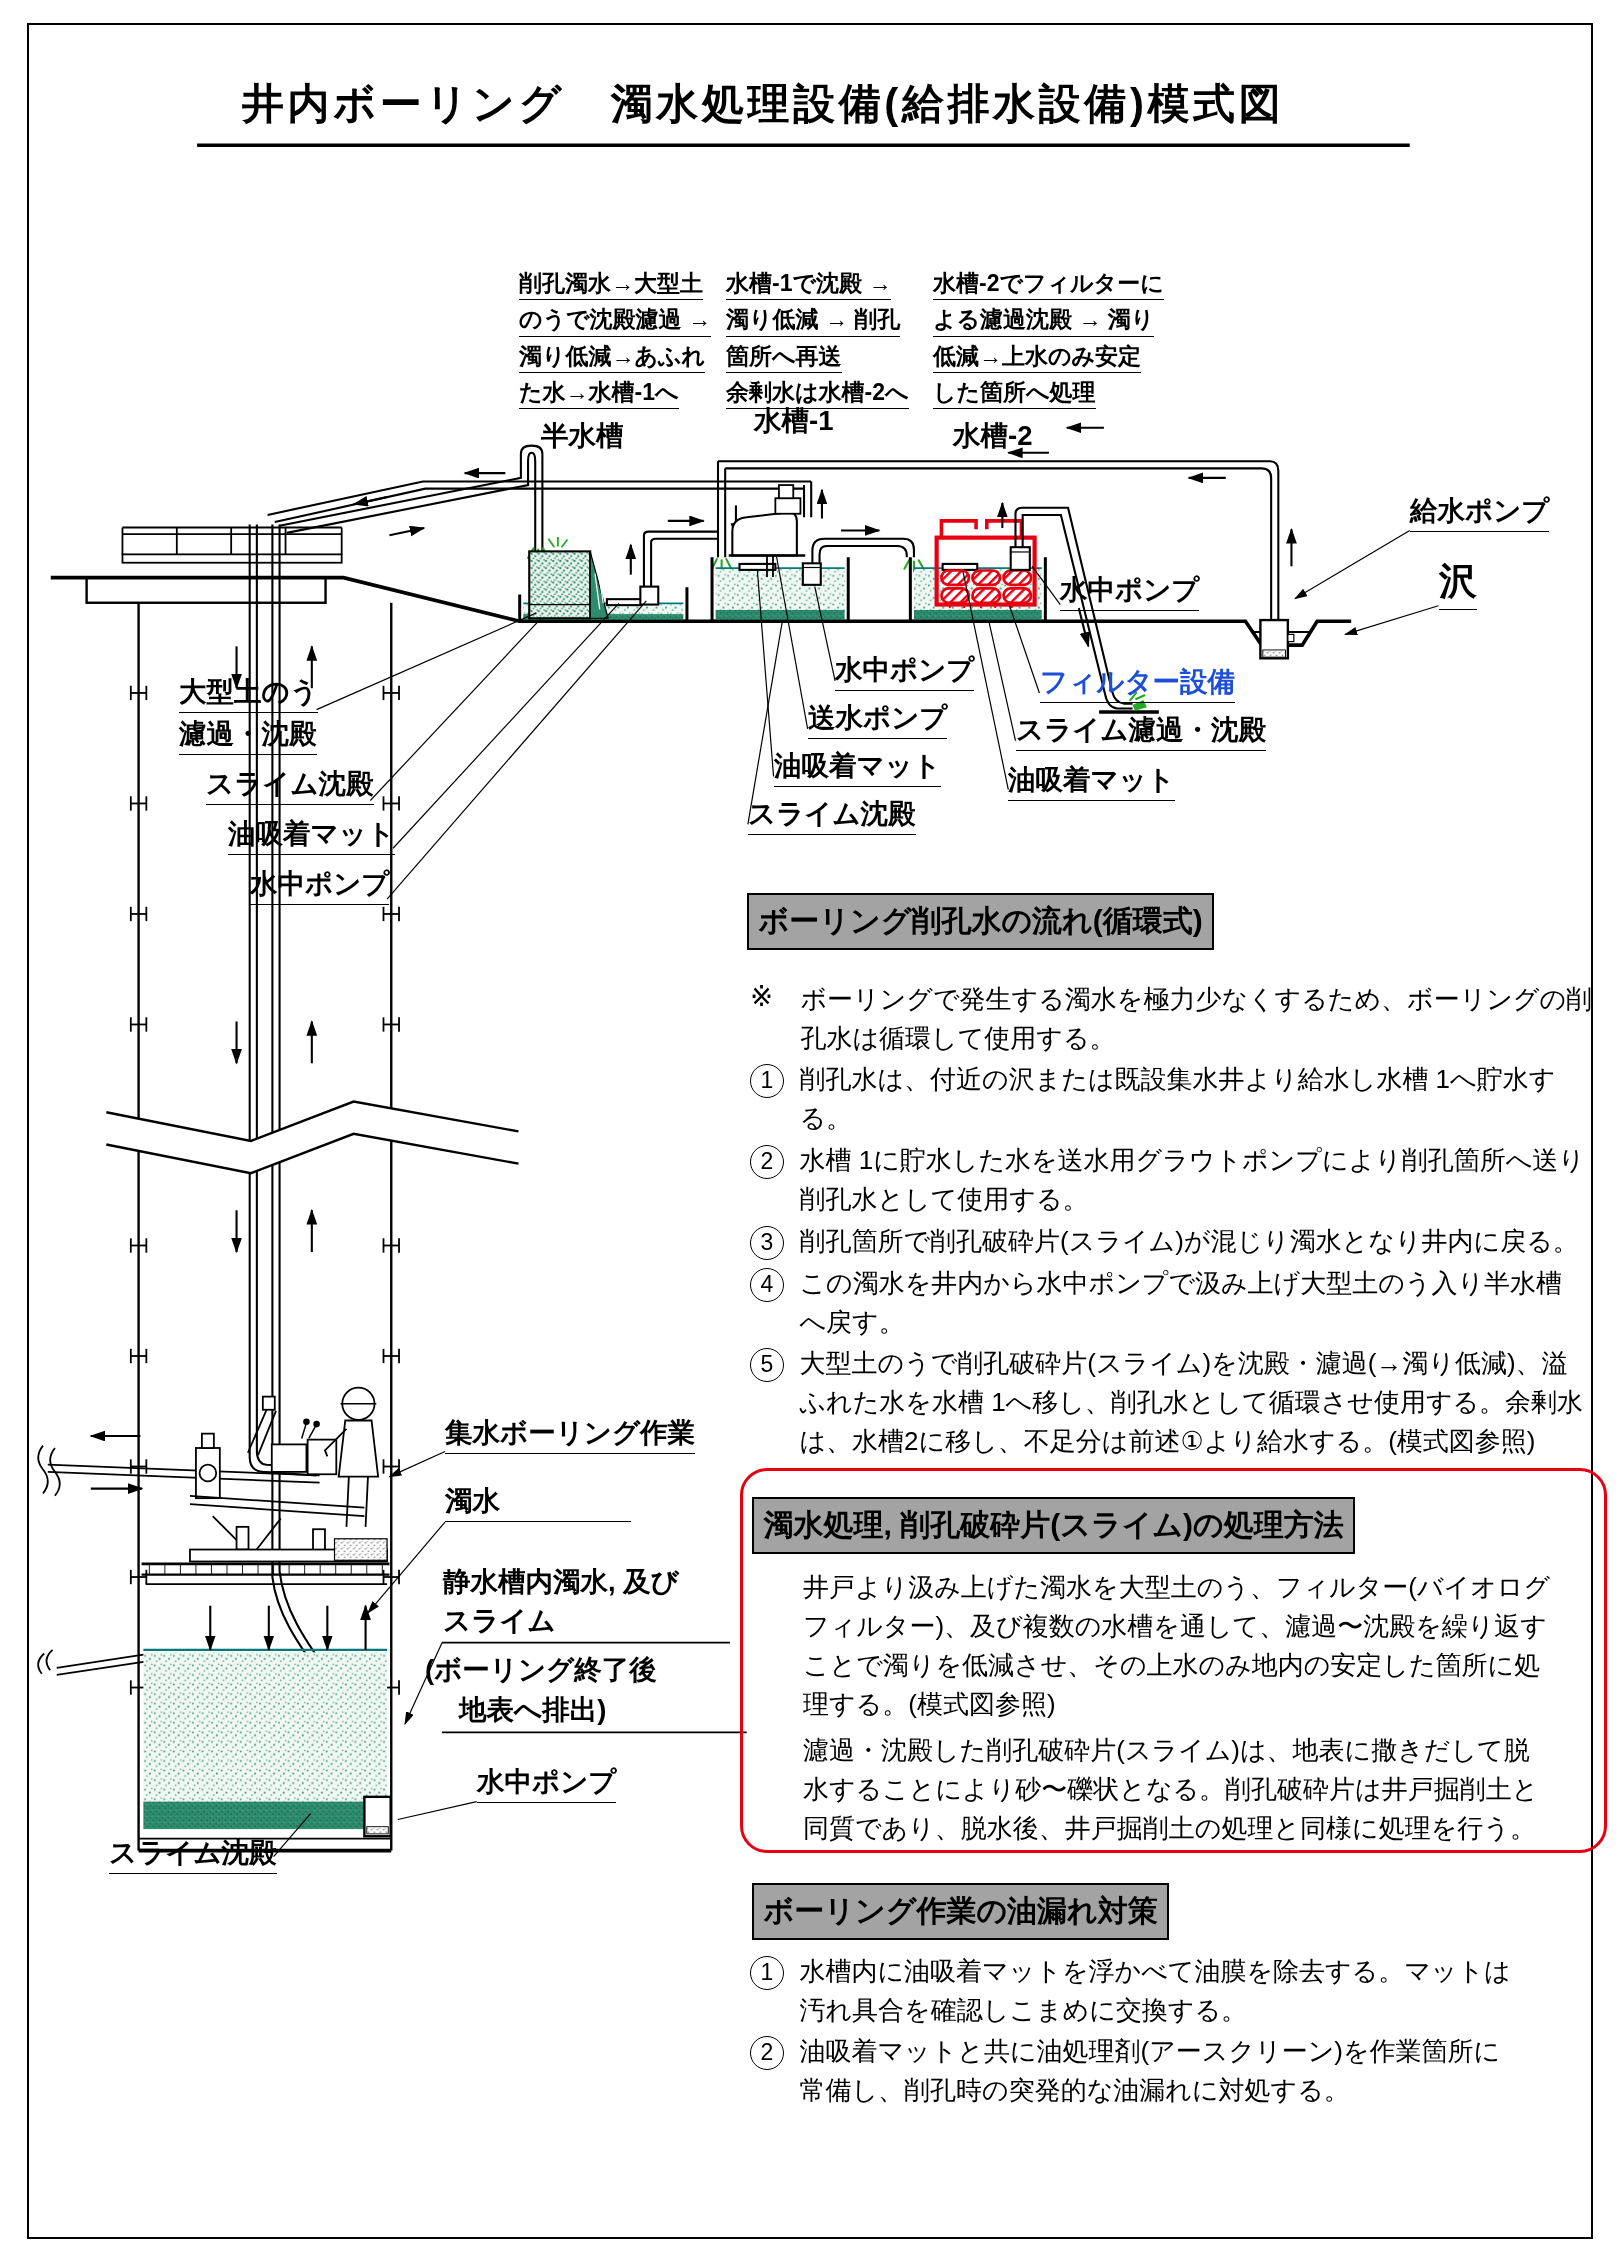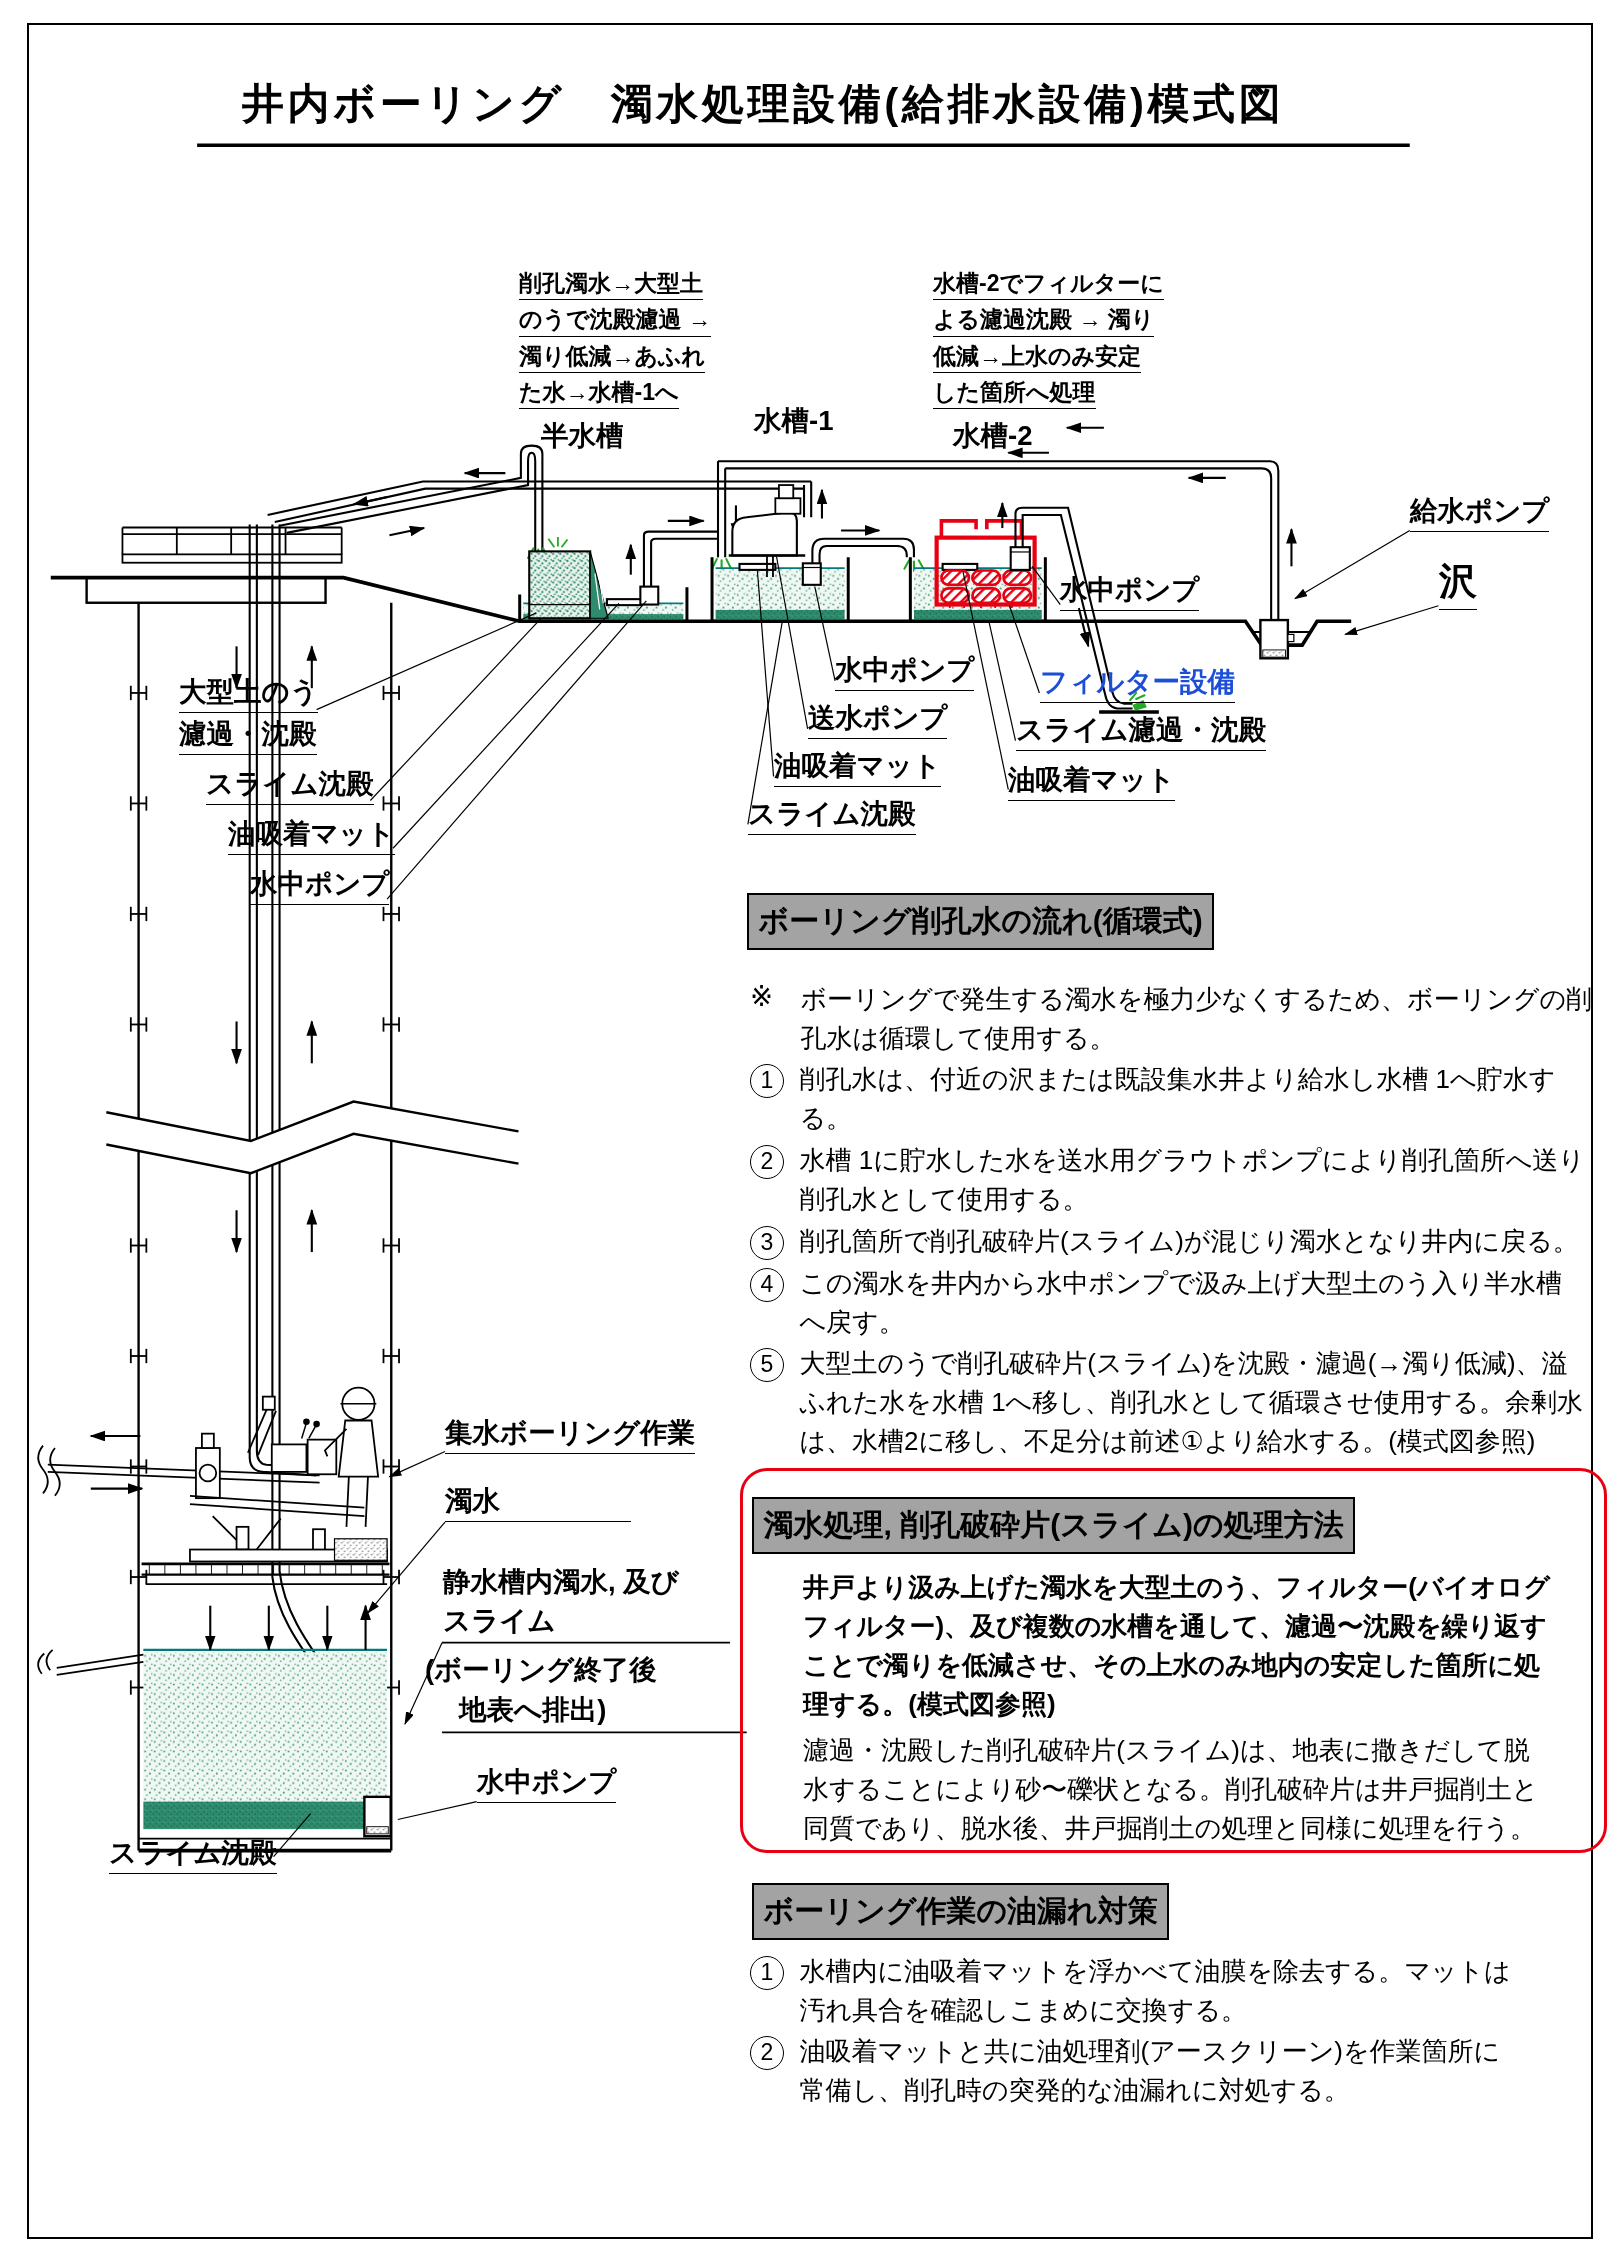--- a/index.html
+++ b/index.html
@@ -436,20 +436,26 @@
   </svg>
 
   <div class="abs title" style="left:242px;top:76px;">井内ボーリング　濁水処理設備(給排水設備)模式図</div>
 
   <div class="note" style="left:519px;top:270px;">
     <div class="nl">削孔濁水→大型土</div>
     <div class="nl">のうで沈殿濾過 →</div>
     <div class="nl">濁り低減→あふれ</div>
     <div class="nl">た水→水槽-1へ</div>
   </div>
+  <div class="note" style="left:726px;top:270px;">
+    <div class="nl">水槽-1で沈殿 →</div>
+    <div class="nl">濁り低減 → 削孔</div>
+    <div class="nl">箇所へ再送</div>
+    <div class="nl">余剰水は水槽-2へ</div>
+  </div>
   <div class="note" style="left:933px;top:270px;">
     <div class="nl">水槽-2でフィルターに</div>
     <div class="nl">よる濾過沈殿 → 濁り</div>
     <div class="nl">低減→上水のみ安定</div>
     <div class="nl">した箇所へ処理</div>
   </div>
 
   <div class="abs tklbl" style="left:541px;top:418px;">半水槽</div>
   <div class="abs tklbl" style="left:754px;top:403px;">水槽-1</div>
   <div class="abs tklbl" style="left:953px;top:418px;">水槽-2</div>
@@ -522,21 +528,21 @@
     <span class="num">5</span>
     <div class="itxt">
       <div class="line">大型土のうで削孔破砕片(スライム)を沈殿・濾過(→濁り低減)、溢</div>
       <div class="line">ふれた水を水槽 1へ移し、削孔水として循環させ使用する。余剰水</div>
       <div class="line">は、水槽2に移し、不足分は前述①より給水する。(模式図参照)</div>
     </div>
   </div>
 
   <div class="redbox" style="left:740px;top:1468px;width:861px;height:379px;"></div>
   <div class="abs hbox" style="left:752px;top:1497px;">濁水処理, 削孔破砕片(スライム)の処理方法</div>
-  <div class="para" style="top:1568px;font-weight:bold;">
+  <div class="para" style="top:1568px;">
     <div class="line">井戸より汲み上げた濁水を大型土のう、フィルター(バイオログ</div>
     <div class="line">フィルター)、及び複数の水槽を通して、濾過〜沈殿を繰り返す</div>
     <div class="line">ことで濁りを低減させ、その上水のみ地内の安定した箇所に処</div>
     <div class="line">理する。(模式図参照)</div>
   </div>
   <div class="para" style="top:1731px;">
     <div class="line">濾過・沈殿した削孔破砕片(スライム)は、地表に撒きだして脱</div>
     <div class="line">水することにより砂〜礫状となる。削孔破砕片は井戸掘削土と</div>
     <div class="line">同質であり、脱水後、井戸掘削土の処理と同様に処理を行う。</div>
   </div>

